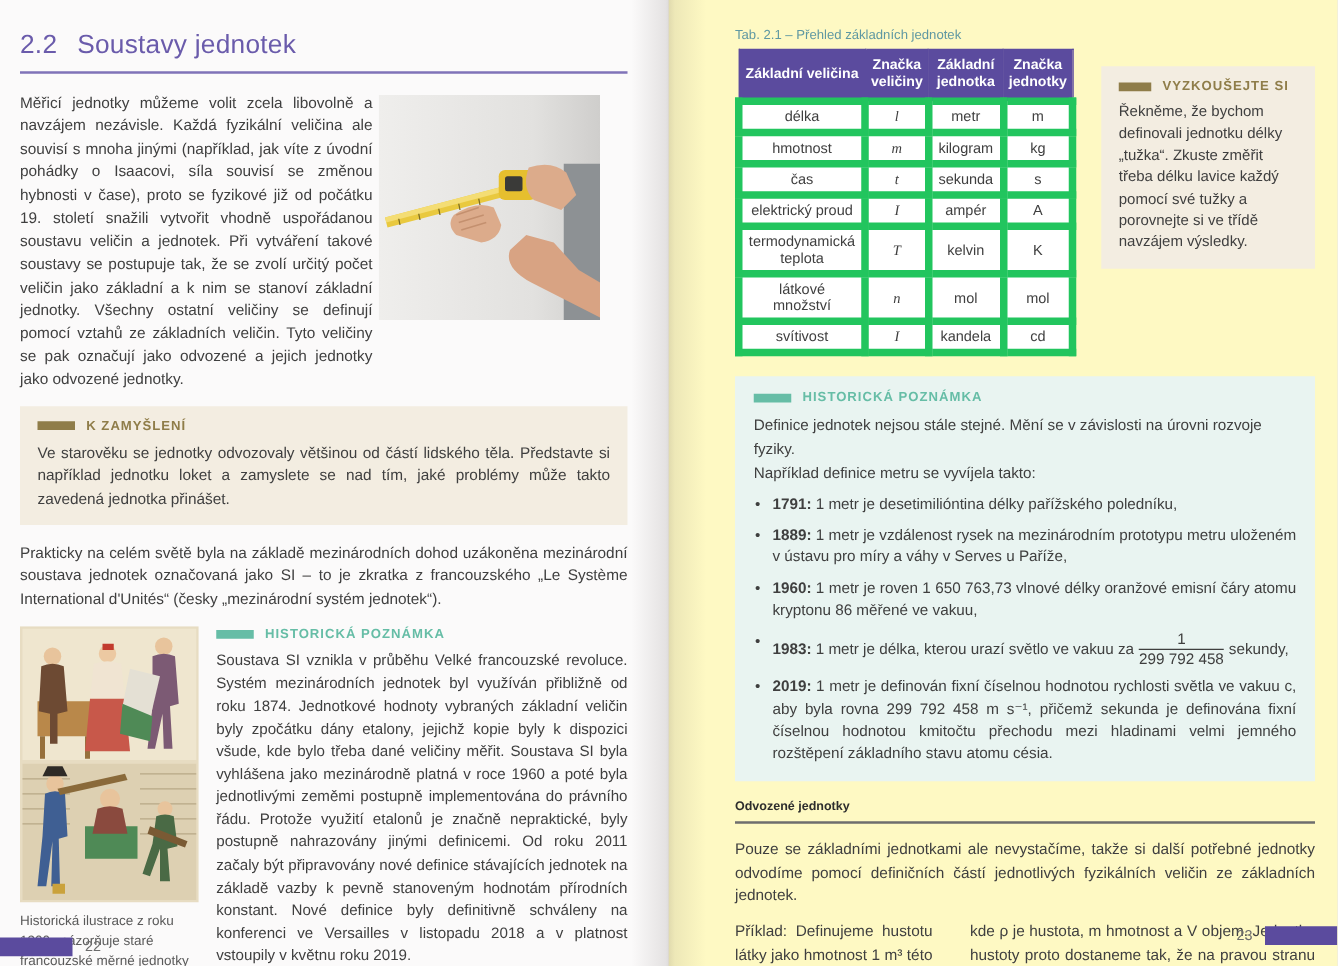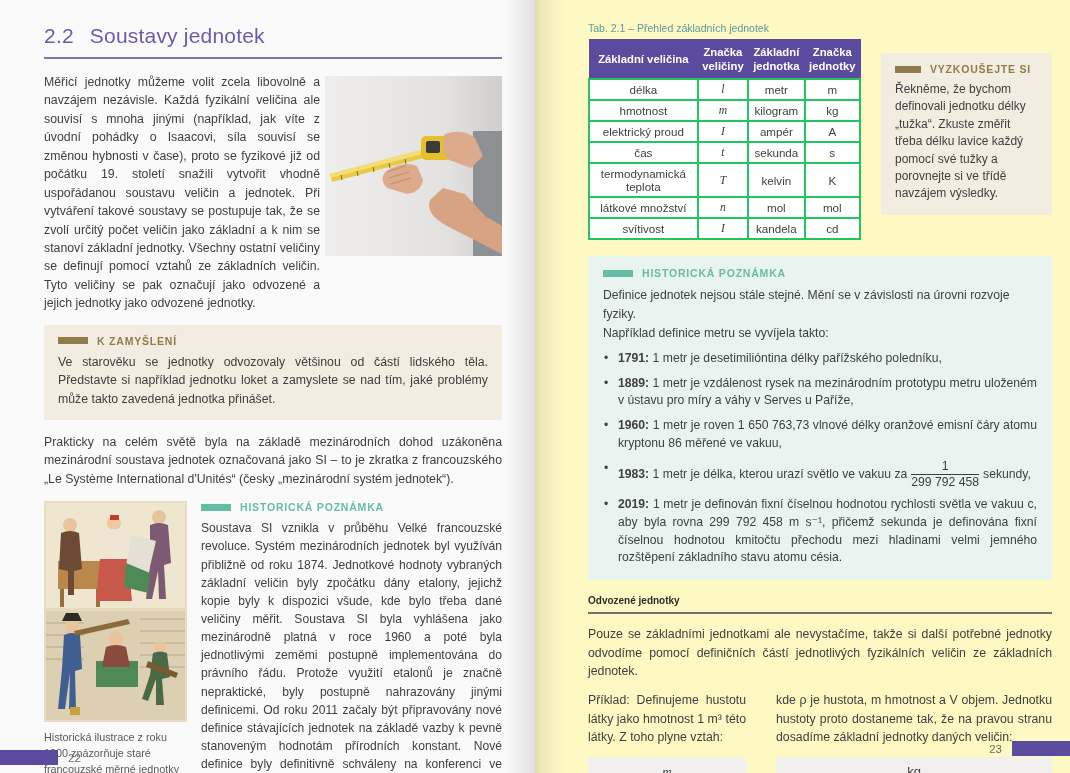--- a/index.html
+++ b/index.html
@@ -1,20 +1,20 @@
 <!DOCTYPE html>
 <html><head>
 <meta charset="utf-8">
 <style>
   * { margin:0; padding:0; box-sizing:border-box; }
   html,body { width:1070px; height:773px; overflow:hidden; background:#e9e7e6;
               font-family:"Liberation Sans","DejaVu Sans",sans-serif; color:#3f3f3f; }
   .spread { position:relative; width:1070px; height:773px; display:flex; }
   .page { width:535px; height:773px; background:#fbfafa; position:relative; overflow:hidden; }
-  .page-left  { padding:24px 33px 0 44px; }
+  .page-left  { padding:24px 33px 0 16px; }
   .page-right { padding:22px 18px 0 53px; background:#fef9c3; }
   .spine { position:absolute; left:505px; top:0; width:60px; height:773px; pointer-events:none;
            background:linear-gradient(to right, rgba(0,0,0,0) 0%, rgba(90,80,80,0.14) 46%, rgba(90,80,80,0.18) 50%, rgba(90,80,80,0.10) 58%, rgba(0,0,0,0) 100%); }
 
   
   .h-chapter { color:#6a5bab; font-size:21px; font-weight:500; letter-spacing:0.2px; display:flex; gap:16px; }
   .h-rule { height:2px; background:#6a5bab; margin-top:9px; margin-bottom:14px; opacity:0.85; }
   p.body { font-size:12.3px; line-height:1.5; text-align:justify; }
   .h-sub { font-size:10px; font-weight:bold; color:#2d2d2d; margin-top:4px; }
   .h-sub-rule { height:2px; background:#6e6e6e; margin-top:6px; margin-bottom:11px; }
@@ -38,21 +38,21 @@
   .illu-col { width:143px; flex:0 0 auto; }
   .illu { width:143px; height:221px; display:block; }
   .illu-col .caption { margin-top:8px; }
   .hist-col { flex:1; }
 
   
   .tab-caption { font-size:10.5px; color:#5f98a2; margin-bottom:5px; }
   .top-row { display:flex; gap:20px; }
   table.units { border-collapse:collapse; width:273px; flex:0 0 auto; }
   table.units th { background:#5b4b9e; color:#fff; font-size:11.3px; font-weight:bold; padding:5px 4px; line-height:1.25; border:1px solid #5b4b9e; }
-  table.units td { border:2px solid #22c55e; font-size:11.6px; text-align:center; padding:3px 5px; color:#3f3f3f; background:#fff; }
+  table.units td { border:6px solid #22c55e; font-size:11.6px; text-align:center; padding:3px 5px; color:#3f3f3f; background:#fff; }
   .sym { font-family:"Liberation Serif","DejaVu Serif",serif; font-style:italic; }
   .try-box { flex:1; align-self:flex-start; margin-top:14px; }
   .try-box .box-text { font-size:12px; text-align:left; line-height:1.45; }
 
   
   .mint { margin-top:16px; }
   .mint .mtext { font-size:12.2px; line-height:1.5; margin-top:7px; }
   ul.defs { list-style:none; margin-top:8px; }
   ul.defs li { font-size:12.2px; line-height:1.45; padding-left:15px; position:relative; margin-top:7px; text-align:justify; }
   ul.defs li::before { content:"•"; position:absolute; left:1px; top:0; color:#3f3f3f; }
@@ -215,30 +215,30 @@
               <td>metr</td>
               <td>m</td>
             </tr>
           <tr>
               <td>hmotnost</td>
               <td class="sym">m</td>
               <td>kilogram</td>
               <td>kg</td>
             </tr>
           <tr>
+              <td>čas</td>
+              <td class="sym">t</td>
+              <td>sekunda</td>
+              <td>s</td>
+            </tr>
+          <tr>
               <td>elektrický proud</td>
               <td class="sym">I</td>
               <td>ampér</td>
               <td>A</td>
-            </tr>
-          <tr>
-              <td>čas</td>
-              <td class="sym">t</td>
-              <td>sekunda</td>
-              <td>s</td>
             </tr>
           <tr>
               <td>termodynamická teplota</td>
               <td class="sym">T</td>
               <td>kelvin</td>
               <td>K</td>
             </tr>
           <tr>
               <td>látkové množství</td>
               <td class="sym">n</td>

